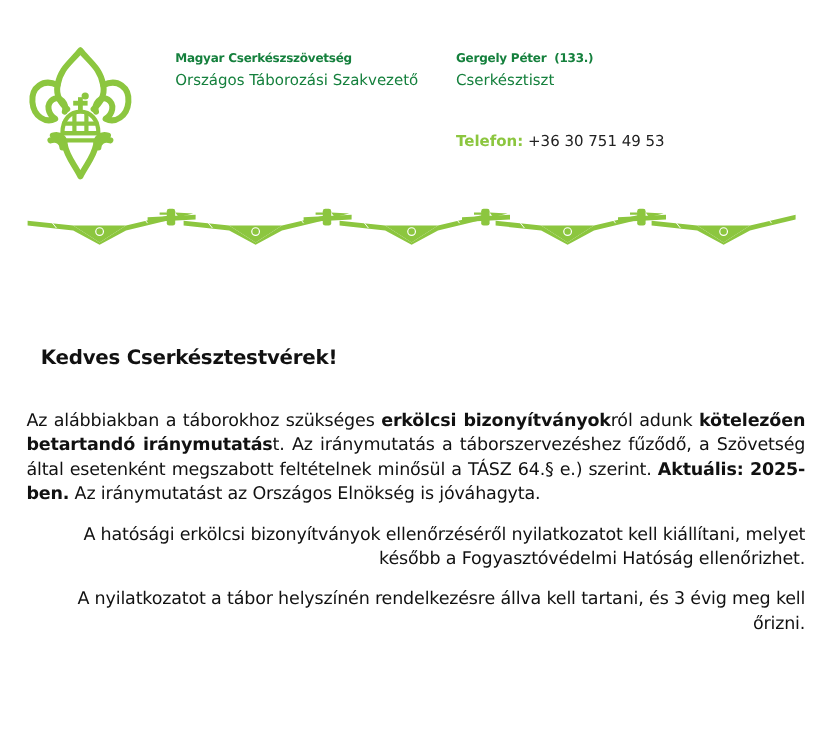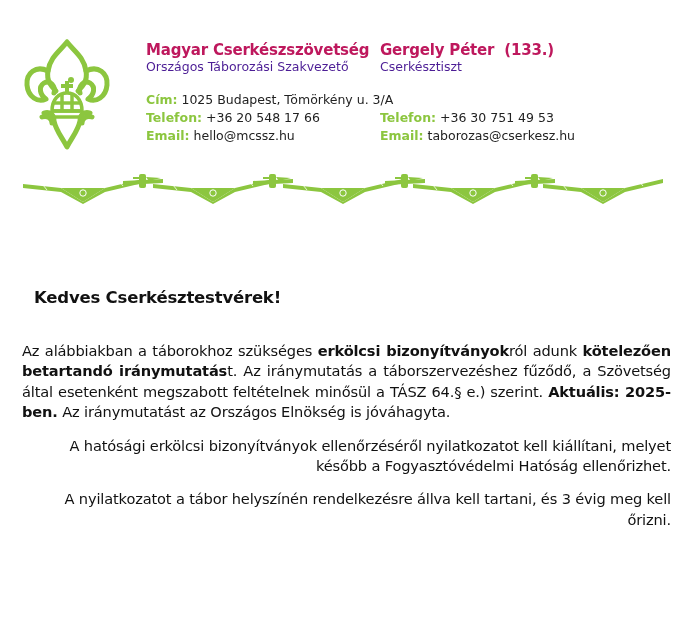--- a/index.html
+++ b/index.html
@@ -2,22 +2,22 @@
 <html><head>
 <meta charset="utf-8">
 <style>
   html, body { margin: 0; padding: 0; background: #ffffff; }
   body {
     width: 700px; height: 626px; position: relative; overflow: hidden;
     font-family: "DejaVu Sans", sans-serif; color: #111111;
   }
   #logo { position: absolute; left: 22px; top: 37px; width: 90px; height: 115px; }
   #org-block { position: absolute; left: 146px; top: 41px; width: 300px; }
-  .org-name { font-weight: bold; font-size: 15px; line-height: 18px; color: #be185d; letter-spacing: -0.2px; }
-  .org-sub { font-size: 12.5px; line-height: 16px; color: #4c1d95; }
+  .org-name { font-weight: bold; font-size: 10px; line-height: 18px; color: #15803d; letter-spacing: -0.2px; }
+  .org-sub { font-size: 12.5px; line-height: 16px; color: #15803d; }
   .contact { font-size: 12.5px; line-height: 18px; color: #222; white-space: nowrap; }
   .contact .lbl { font-weight: bold; color: #8cc63f; }
   #org-contacts { margin-top: 16px; }
   #person-block { position: absolute; right: 40px; top: 41px; width: 280px; text-align: left; }
   #person-contacts { margin-top: 34px; }
   #garland { position: absolute; left: 0; top: 168px; width: 700px; height: 44px; }
   #letter { position: absolute; left: 22px; top: 287px; width: 649px; }
   .greeting { font-weight: bold; font-size: 16.5px; line-height: 22px; margin: 0 0 32px 12px; letter-spacing: -0.2px; }
   .para { font-size: 14.6px; line-height: 20.4px; margin: 0 0 13px 0; text-align: justify; letter-spacing: -0.15px; }
   .para.left { text-align: right; }
@@ -51,47 +51,29 @@
   <g fill="#8cc63f">
     <rect x="43" y="44" width="4" height="12"></rect>
     <rect x="39" y="47" width="12" height="4"></rect>
     <circle cx="49" cy="43" r="3"></circle>
   </g>
 </svg>
 
 <div id="org-block">
   <div class="org-name">Magyar Cserkészszövetség</div>
   <div class="org-sub">Országos Táborozási Szakvezető</div>
-  <div id="org-contacts">
-    <div class="contact">
-      <span class="lbl">Cím:</span>
-      <span>1025 Budapest, Tömörkény u. 3/A</span>
-    </div>
-    <div class="contact">
-      <span class="lbl">Telefon:</span>
-      <span>+36 20 548 17 66</span>
-    </div>
-    <div class="contact">
-      <span class="lbl">Email:</span>
-      <span>hello@mcssz.hu</span>
-    </div>
-  </div>
 </div>
 
 <div id="person-block">
   <div class="org-name" style="white-space:pre;">Gergely Péter  (133.)</div>
   <div class="org-sub">Cserkésztiszt</div>
   <div id="person-contacts">
     <div class="contact">
       <span class="lbl">Telefon:</span>
       <span>+36 30 751 49 53</span>
-    </div>
-    <div class="contact">
-      <span class="lbl">Email:</span>
-      <span>taborozas@cserkesz.hu</span>
     </div>
   </div>
 </div>
 
 <svg id="garland" viewBox="0 168 700 44">
   <defs>
     <g id="vee">
 
       <path d="M-60 16 L-22 20 L0 34 L22 20 L60 11 L60 15 L22 24 L0 36 L-22 24 L-60 20 Z" fill="#8cc63f"></path>
       <path d="M-22 20 L22 20 L0 34 Z" fill="#8cc63f"></path>

